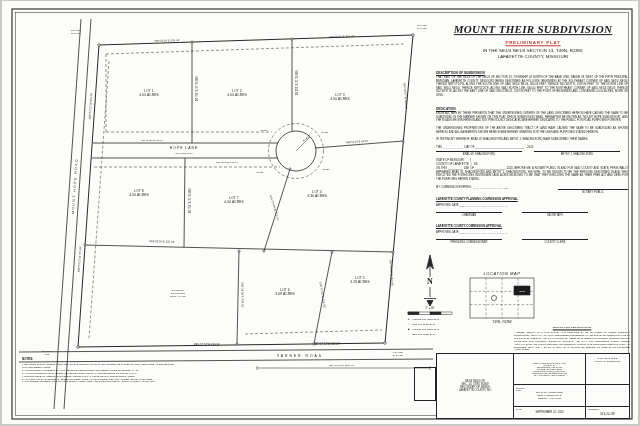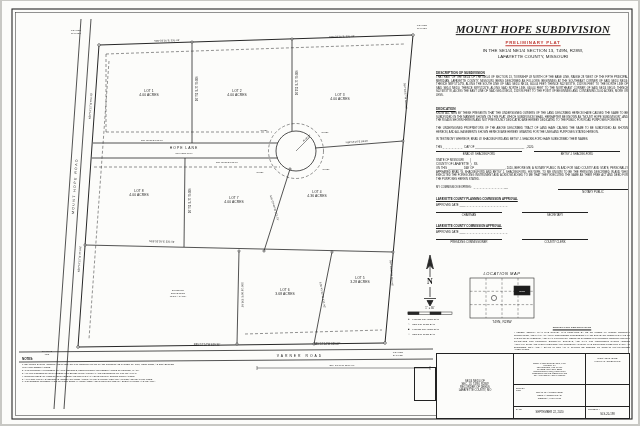--- a/index.html
+++ b/index.html
@@ -179,21 +179,21 @@
   <div class="t" style="left:428px;top:308px;font-size:2.6px">1" = 80'</div>
   <div class="blk" style="left:406px;top:317px;font-size:2.5px">● = FOUND 1/2" IRON BAR</div>
   <div class="blk" style="left:406px;top:322px;font-size:2.5px">○ = SET 1/2" IRON BAR</div>
   <div class="blk" style="left:406px;top:327px;font-size:2.5px">■ = FOUND 5/8" IRON BAR</div>
   <div class="blk" style="left:406px;top:332px;font-size:2.5px">□ = SET 5/8" IRON BAR</div>
 
   <div class="t" style="left:500px;top:272px;font-size:4px;letter-spacing:.6px;font-style:italic">LOCATION  MAP</div>
   <div class="t" style="left:500px;top:321px;font-size:3.2px">T49N,  R28W</div>
   <div class="t" style="left:520px;top:289.5px;font-size:2.4px;color:#ffffff">SITE</div>
 
-  <div class="t serif u" style="left:531px;top:29px;font-size:11px;font-weight:bold;font-style:italic;white-space:nowrap;letter-spacing:.3px">MOUNT  HOPE  SUBDIVISION</div>
+  <div class="t serif u" style="left:531px;top:29px;font-size:11px;font-weight:bold;font-style:italic;white-space:nowrap;letter-spacing:.3px">MOUNT  THEIR  SUBDIVISION</div>
   <div class="t red u" style="left:531px;top:42px;font-size:4.4px;font-weight:bold;letter-spacing:.8px">PRELIMINARY  PLAT</div>
   <div class="t" style="left:531px;top:52px;font-size:4.4px">IN THE SE1/4 NE1/4 SECTION 13, T49N, R28W,
 LAFAYETTE COUNTY, MISSOURI</div>
 
   <div class="blk u" style="left:434px;top:70px;font-size:3.2px;font-weight:bold">DESCRIPTION OF SUBDIVISION</div>
   <div class="blk just" style="left:434px;top:75px;width:192px;font-size:2.7px">THAT PART OF THE SE1/4 OF THE NE1/4 OF SECTION 13, TOWNSHIP 49 NORTH OF THE BASE LINE, RANGE 28 WEST OF THE FIFTH PRINCIPAL MERIDIAN, LAFAYETTE COUNTY, MISSOURI, BEING DESCRIBED AS FOLLOWS: BEGINNING AT THE SOUTHEAST CORNER OF SAID SE1/4 NE1/4; THENCE N89°57'14"W, ALONG THE SOUTH LINE OF SAID SE1/4 NE1/4, 660.04 FEET; THENCE N02°48'37"E, 1319.96 FEET TO THE NORTH LINE OF SAID SE1/4 NE1/4; THENCE S89°55'26"E, ALONG SAID NORTH LINE, 660.04 FEET TO THE NORTHEAST CORNER OF SAID SE1/4 NE1/4; THENCE S02°48'37"W, ALONG THE EAST LINE OF SAID SE1/4 NE1/4, 1319.96 FEET TO THE POINT OF BEGINNING AND CONTAINING 20.00 ACRES, MORE OR LESS.</div>
 
   <div class="blk u" style="left:434px;top:106px;font-size:3.2px;font-weight:bold">DEDICATION</div>
   <div class="blk just" style="left:434px;top:111px;width:192px;font-size:2.7px">KNOW ALL MEN BY THESE PRESENTS THAT THE UNDERSIGNED OWNERS OF THE LAND DESCRIBED HEREON HAVE CAUSED THE SAME TO BE SUBDIVIDED IN THE MANNER SHOWN ON THIS PLAT, WHICH SUBDIVISION SHALL HEREAFTER BE KNOWN AS "MOUNT HOPE SUBDIVISION", AND THE ROADS SHOWN HEREON AND NOT PREVIOUSLY DEDICATED ARE HEREBY DEDICATED TO THE PUBLIC FOR ROAD PURPOSES FOREVER.</div>
   <div class="blk just" style="left:434px;top:126px;width:192px;font-size:2.7px">THE UNDERSIGNED PROPRIETORS OF THE ABOVE DESCRIBED TRACT OF LAND HAVE CAUSED THE SAME TO BE SUBDIVIDED AS SHOWN HEREON, AND ALL EASEMENTS SHOWN HEREON ARE HEREBY GRANTED FOR THE USES AND PURPOSES STATED HEREON.</div>

